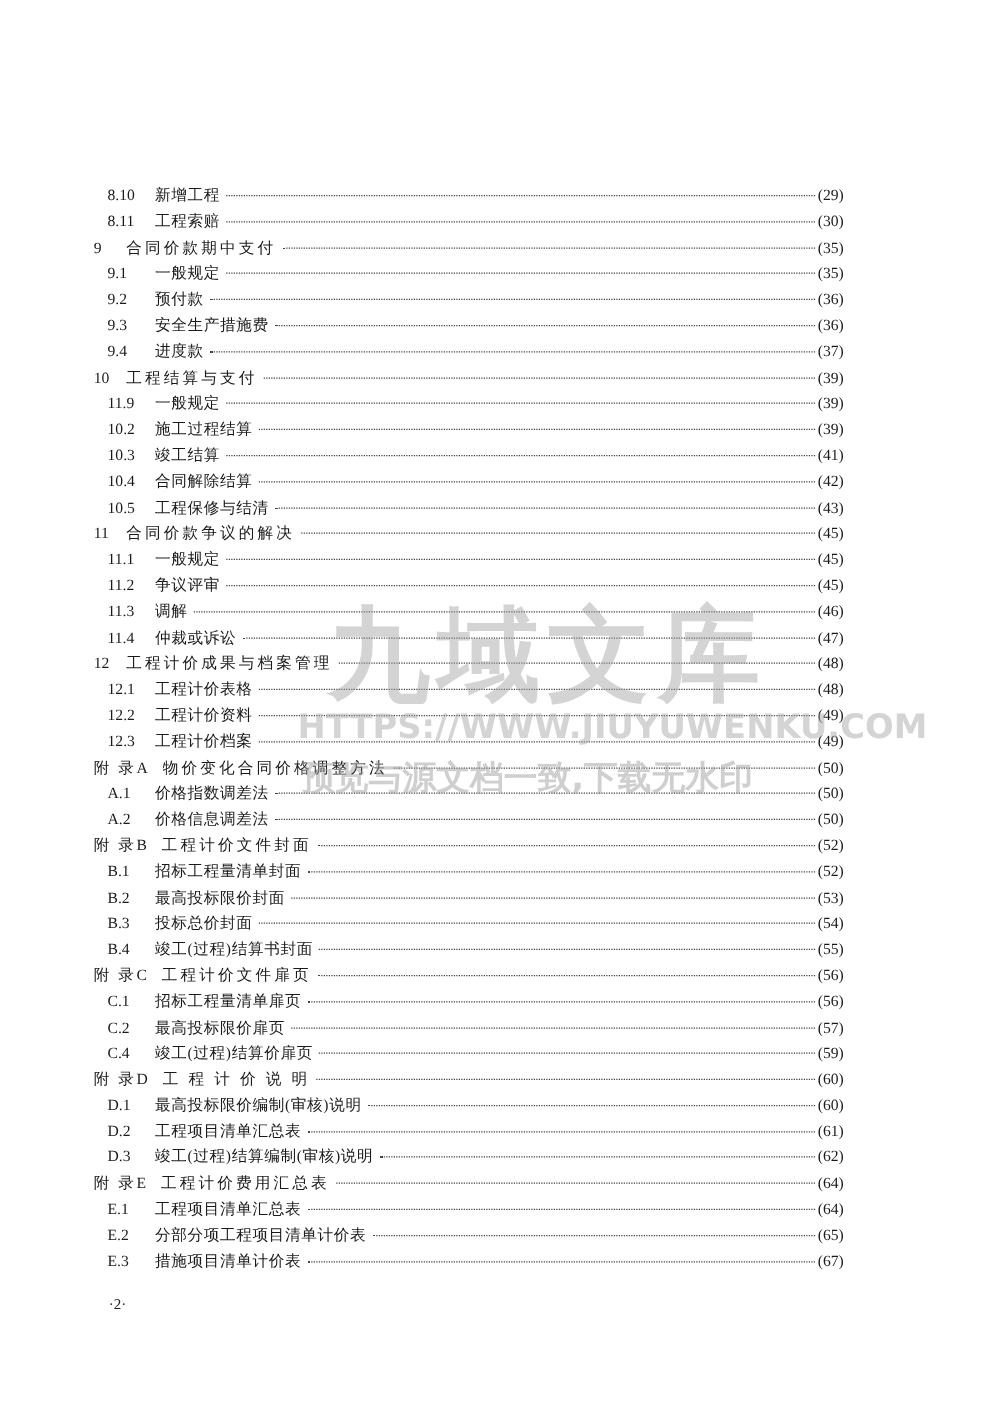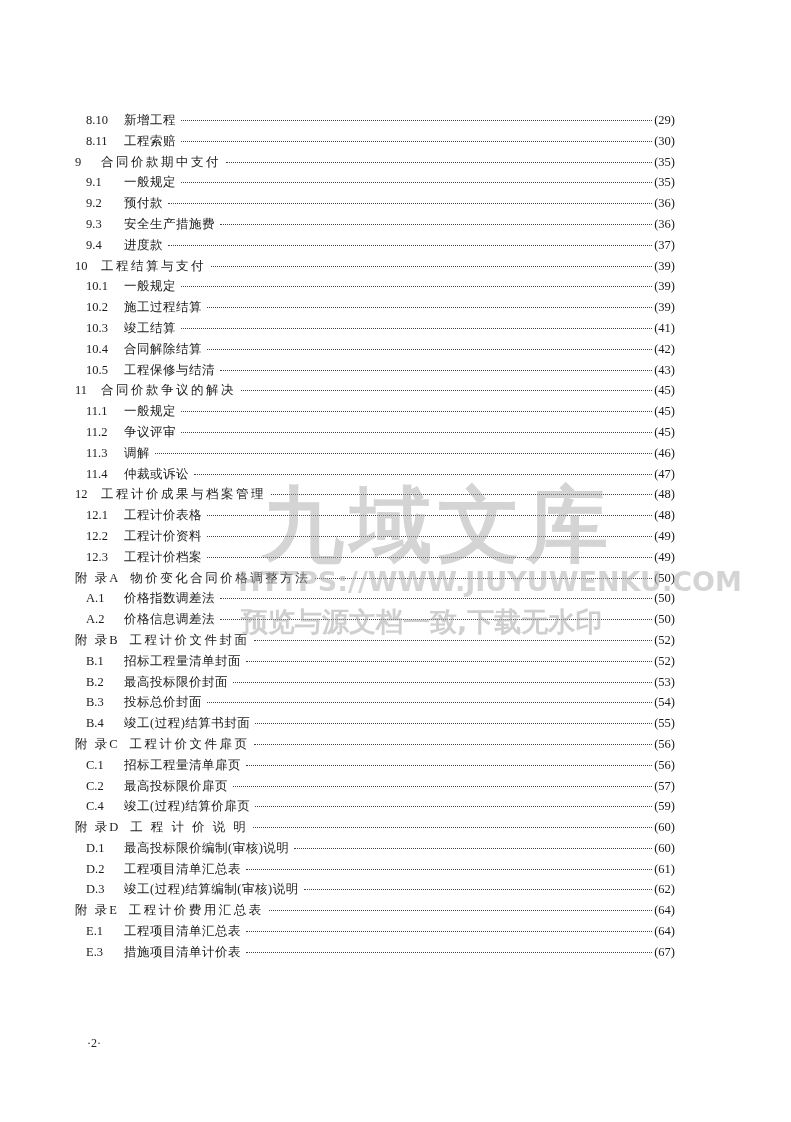--- a/index.html
+++ b/index.html
@@ -40,20 +40,21 @@
   .num {
     display: inline-block;
     flex: 0 0 auto;
   }
   .level-1 .num { min-width: 26px; }
   .level-2 .num { min-width: 38px; }
   .appendix .num { min-width: 0; margin-right: 10px; letter-spacing: 2px; }
   .title {
     flex: 0 0 auto;
     padding-right: 3px;
+    margin-top: 36px;
   }
   .level-1 .title { letter-spacing: 2.5px; }
   .level-2 .title { letter-spacing: 0.5px; }
   .leader {
     flex: 1 1 auto;
     overflow: hidden;
     border-bottom: 1px dotted #444;
     height: 0;
     margin: 0 2px;
     transform: translateY(-3px);
@@ -150,21 +151,21 @@
     <span class="leader"></span>
     <span class="page-no">(37)</span>
   </div>
       <div class="toc-row level-1">
     <span class="num">10</span>
     <span class="title">工程结算与支付</span>
     <span class="leader"></span>
     <span class="page-no">(39)</span>
   </div>
       <div class="toc-row level-2">
-    <span class="num">10.1</span>
+    <span class="num">11.9</span>
     <span class="title">一般规定</span>
     <span class="leader"></span>
     <span class="page-no">(39)</span>
   </div>
       <div class="toc-row level-2">
     <span class="num">10.2</span>
     <span class="title">施工过程结算</span>
     <span class="leader"></span>
     <span class="page-no">(39)</span>
   </div>
@@ -340,20 +341,26 @@
     <span class="num">附 录E</span>
     <span class="title">工程计价费用汇总表</span>
     <span class="leader"></span>
     <span class="page-no">(64)</span>
   </div>
       <div class="toc-row level-2">
     <span class="num">E.1</span>
     <span class="title">工程项目清单汇总表</span>
     <span class="leader"></span>
     <span class="page-no">(64)</span>
+  </div>
+      <div class="toc-row level-2">
+    <span class="num">E.2</span>
+    <span class="title">分部分项工程项目清单计价表</span>
+    <span class="leader"></span>
+    <span class="page-no">(65)</span>
   </div>
       <div class="toc-row level-2">
     <span class="num">E.3</span>
     <span class="title">措施项目清单计价表</span>
     <span class="leader"></span>
     <span class="page-no">(67)</span>
   </div>
     </div>
 
   <div class="footer-page">·2·</div>

